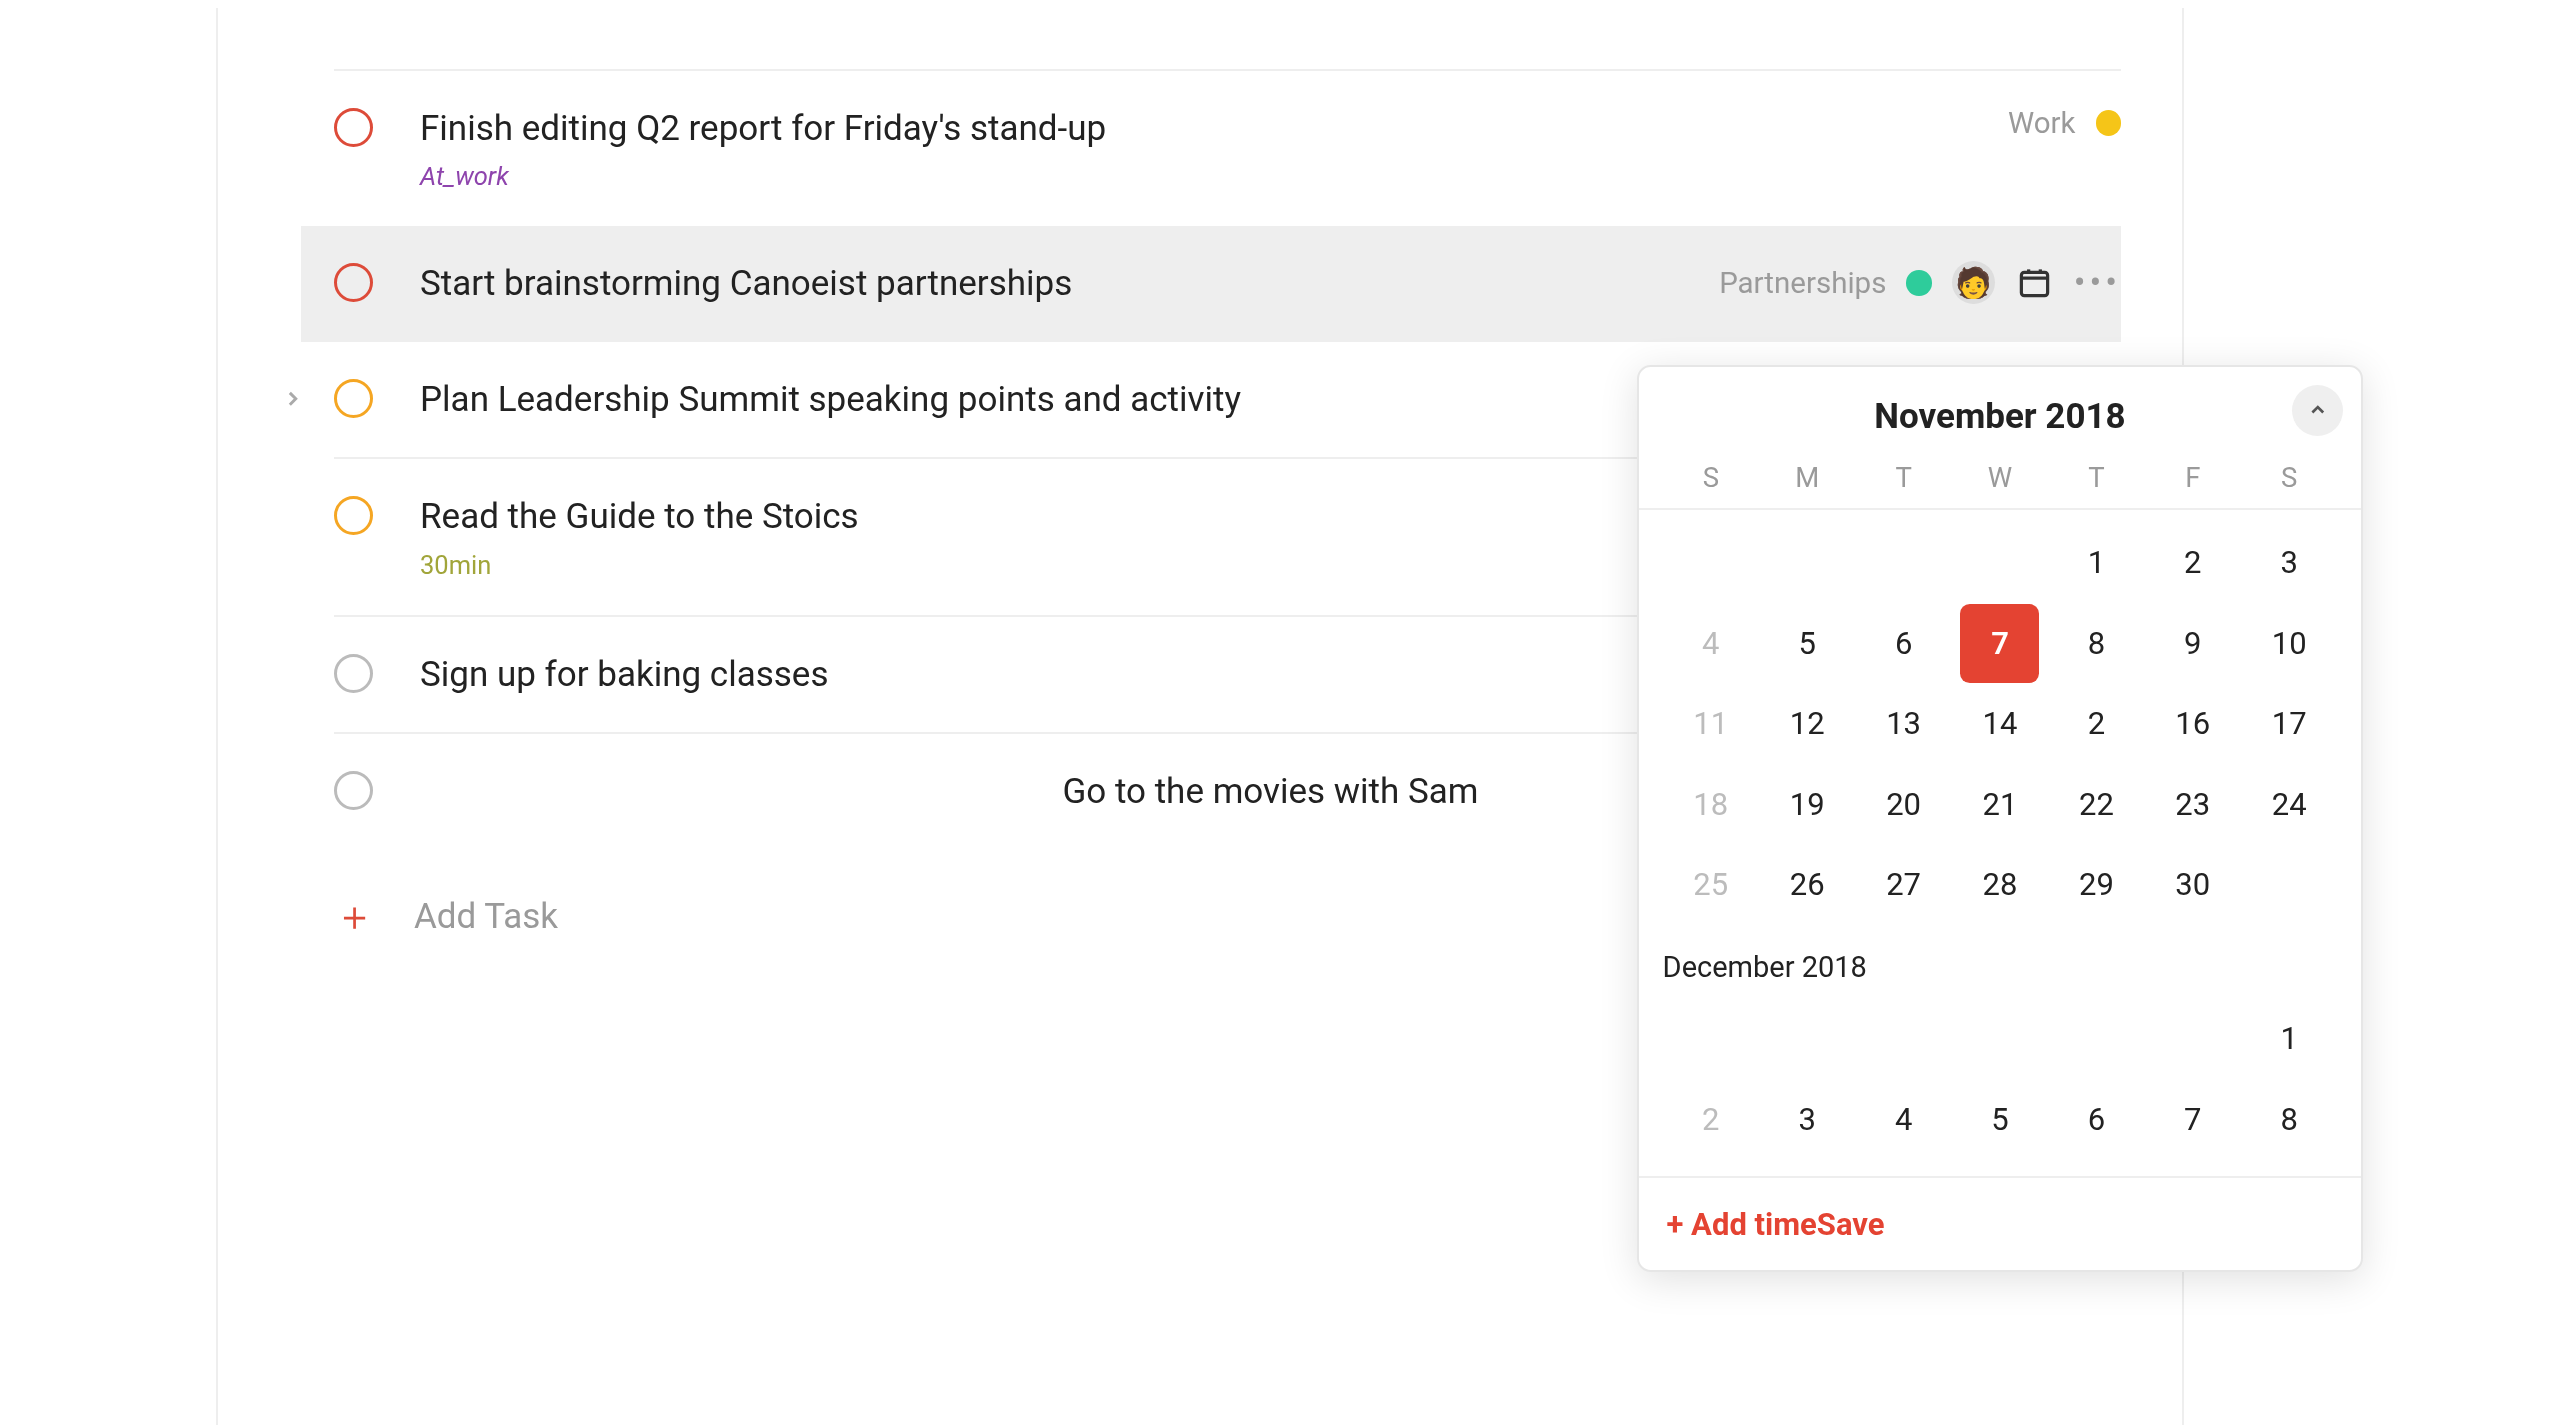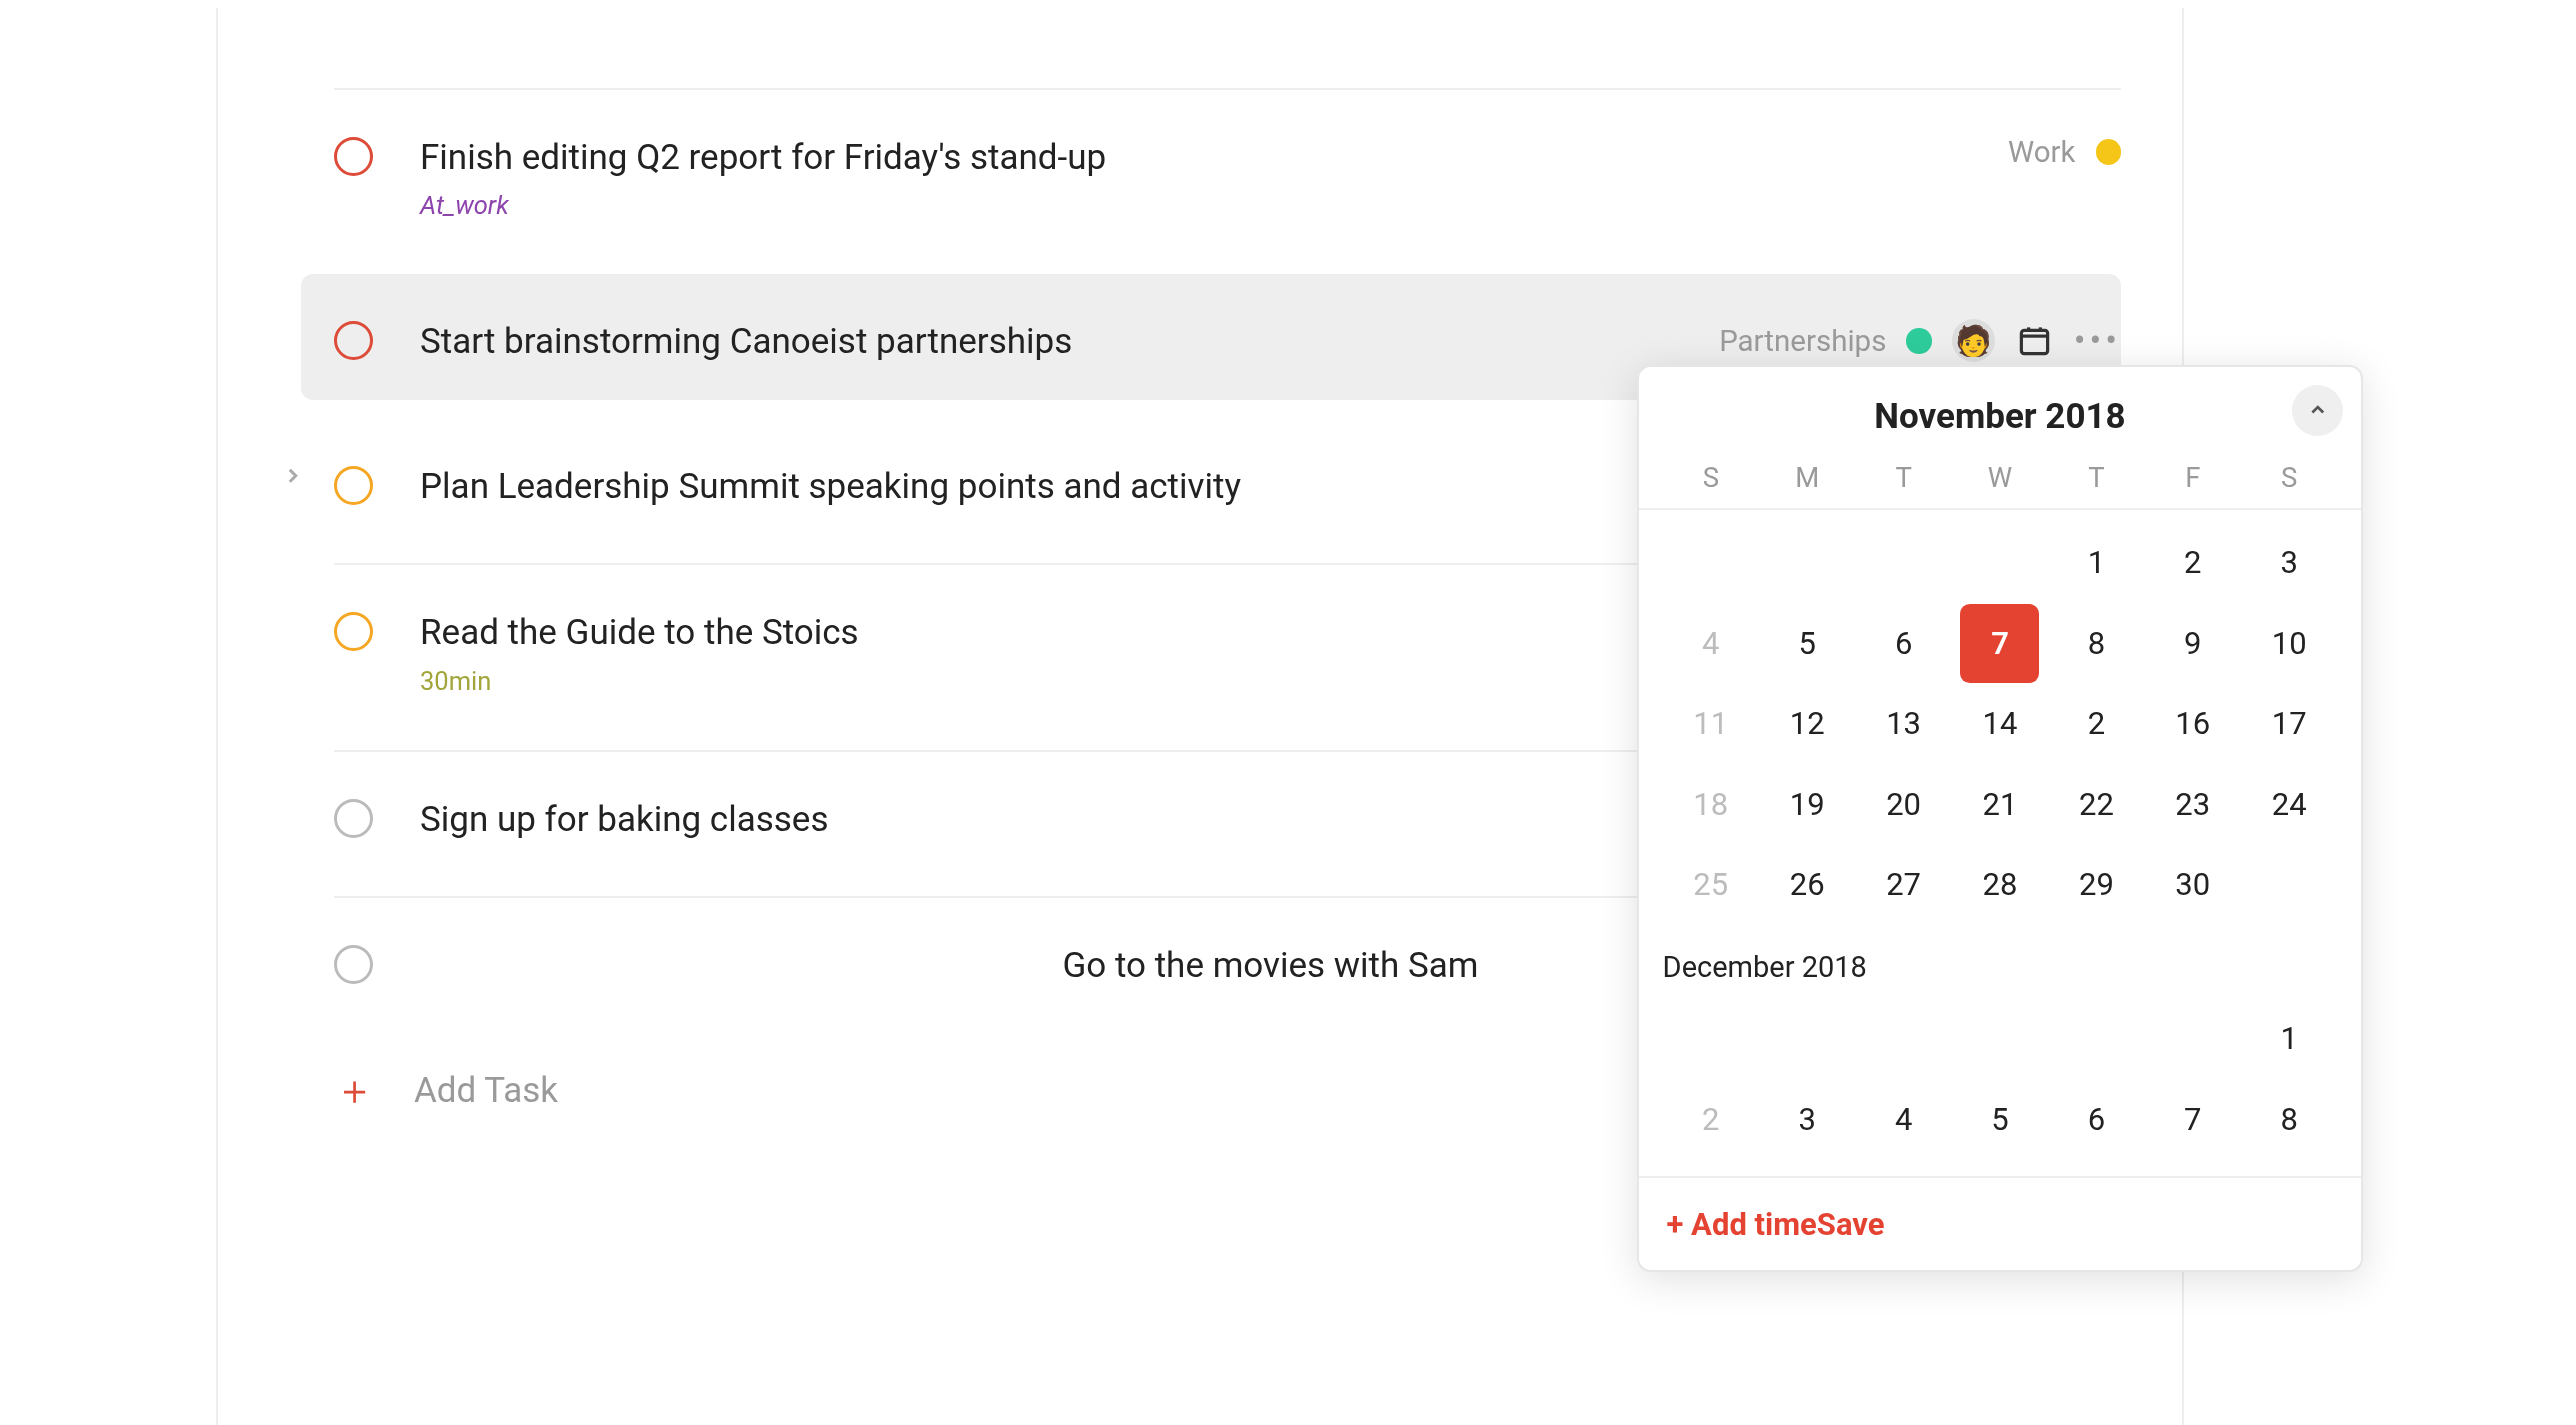--- a/index.html
+++ b/index.html
@@ -34,29 +34,28 @@
   }
   .task-list {
     position: absolute;
     left: 334px;
     top: 69px;
     width: 1787px;
   }
   .task-row {
     display: flex;
     align-items: flex-start;
-    padding: 45px 0 35px 0;
+    padding: 35px 0 35px 0;
     border-top: 2px solid #eee;
     position: relative;
-    margin-top: 19px;
   }
   .task-row.first { border-top: 2px solid #eee; }
   .task-row.highlight {
     background: #eeeeee;
-    border-radius: 12px;
+    border-radius: 0;
     margin-left: -33px;
     padding-left: 33px;
     border-top: none;
   }
   .task-row.highlight + .task-row { border-top: none; }
   .expand-caret {
     position: absolute;
     left: -53px;
     top: 43px;
     color: #aaa;

